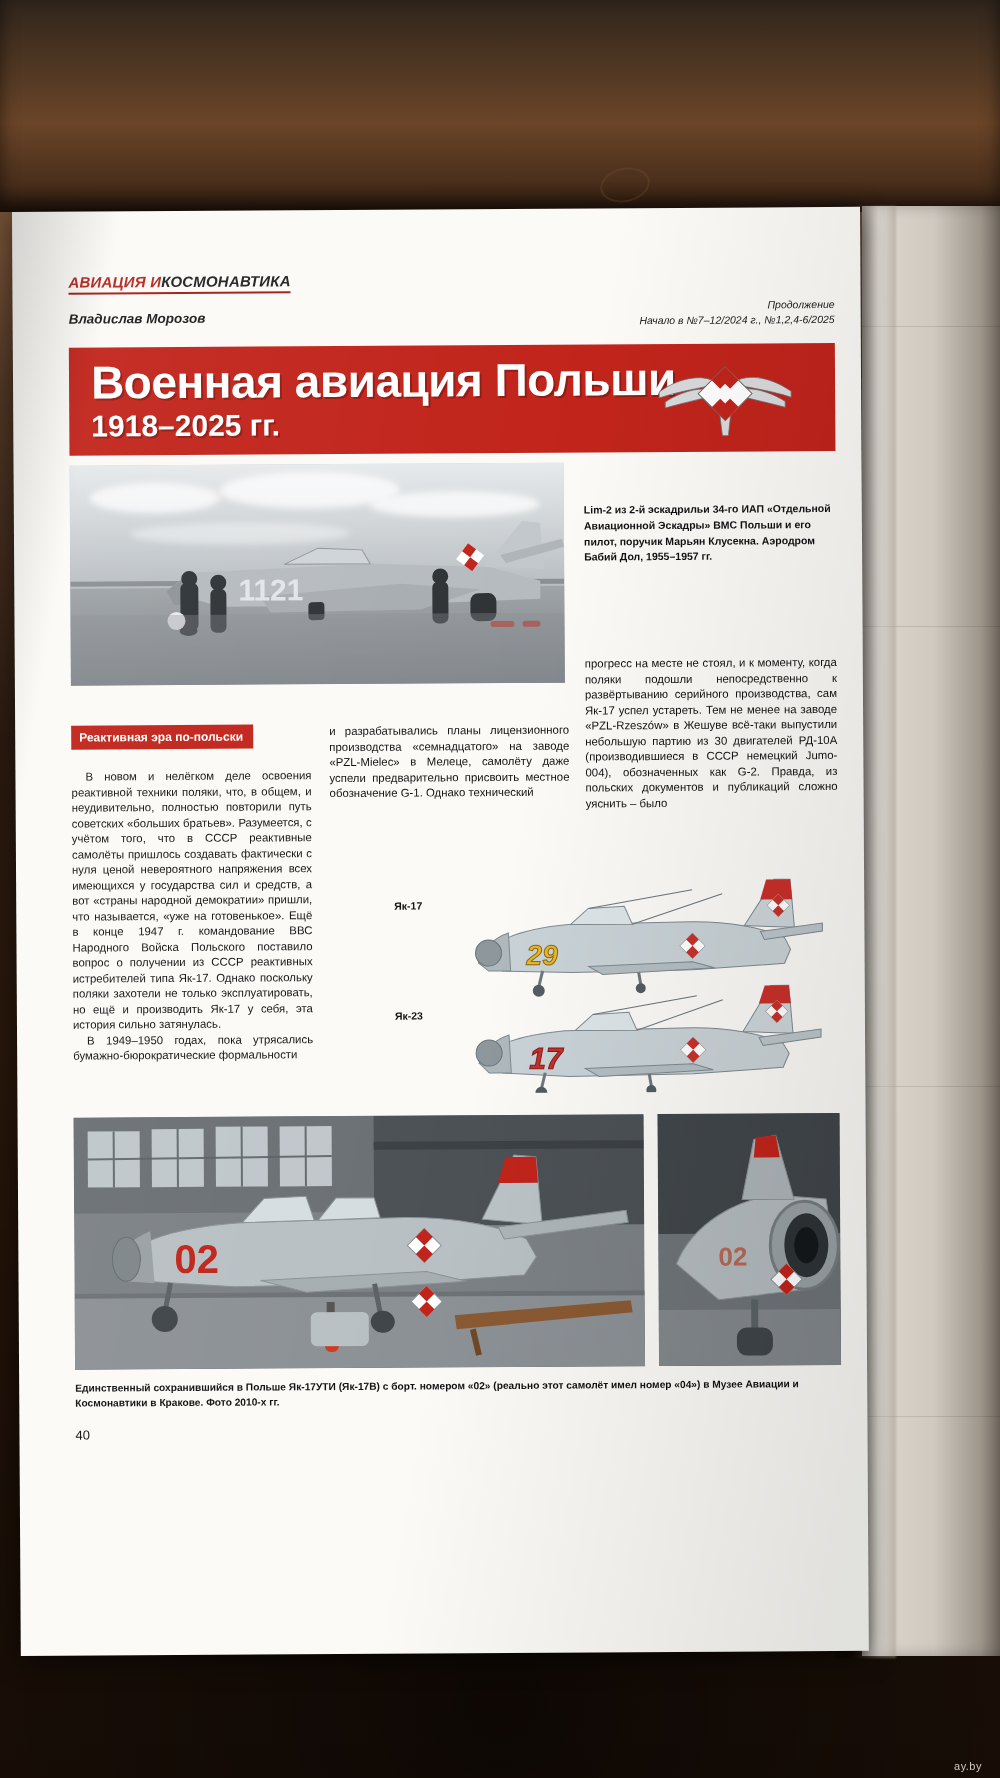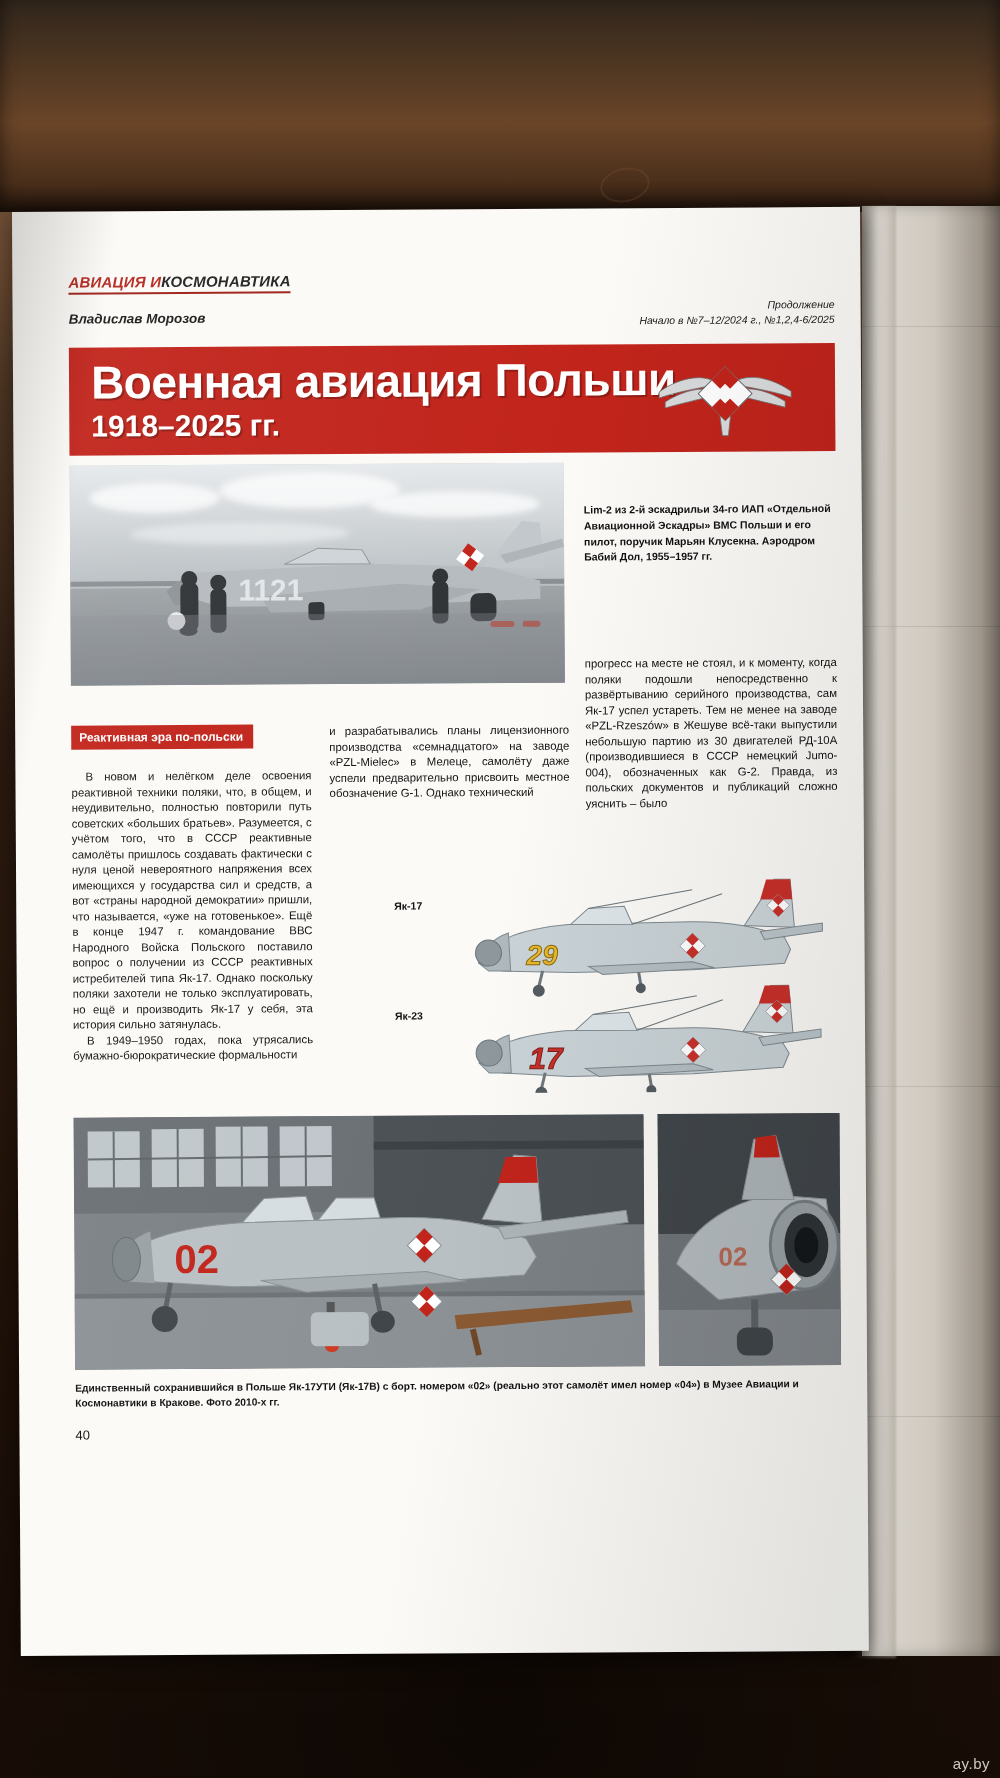--- a/index.html
+++ b/index.html
@@ -173,22 +173,22 @@
   .cap-bottom{
     position:absolute; left:0; top:1122px; width:766px;
     font-size:10.2px; font-weight:700; line-height:1.45; color:#111;
   }
   .folio{
     position:absolute; left:0; top:1168px;
     font-size:13px; color:#111;
   }
 
   .wm{
-    position:absolute; right:10px; bottom:6px;
-    font-size:15px; color:#cfc9bf; letter-spacing:.5px;
+    position:absolute; right:18px; bottom:6px;
+    font-size:11px; color:#cfc9bf; letter-spacing:.5px;
   }
 </style>
 </head>
 <body>
 
 <div class="desk"></div>
 <div class="wood-edge"></div>
 <div class="wood-knot"></div>
 <div class="book-right">
   <div class="line" style="top:120px"></div>

